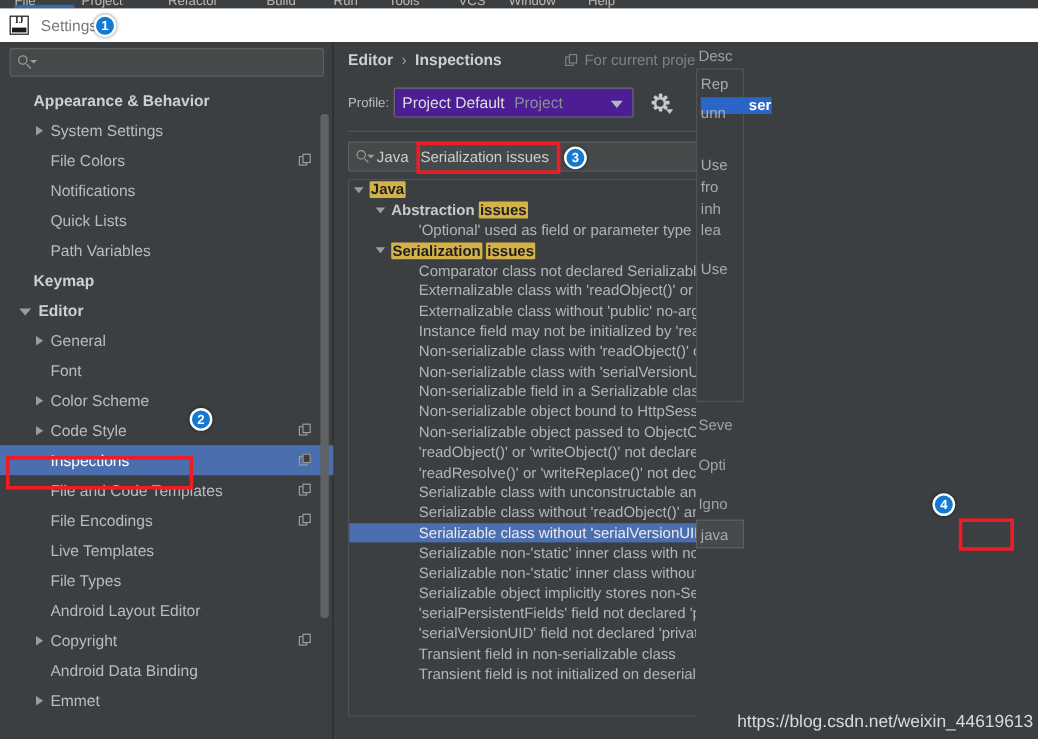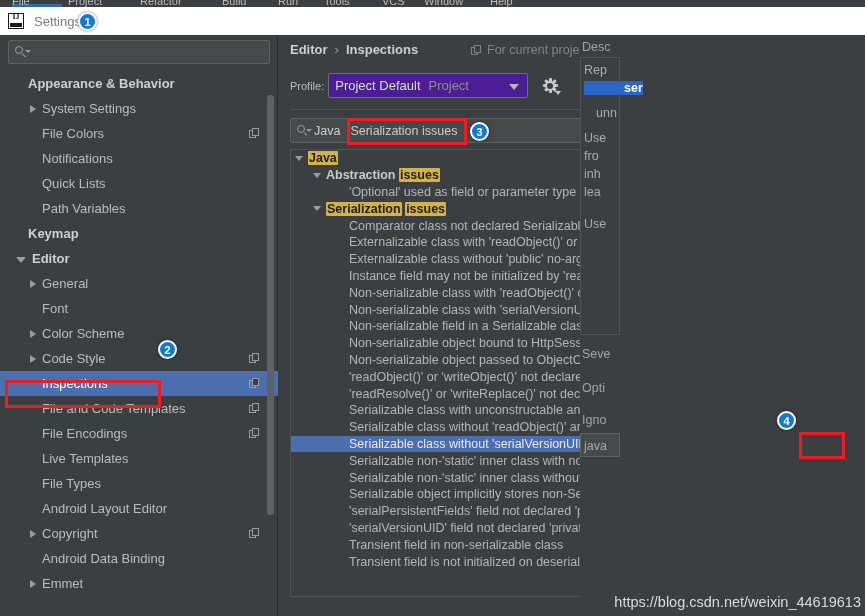--- a/index.html
+++ b/index.html
@@ -776,21 +776,21 @@
           </div>
         </div>
     </div>
   </div>
 
   <div class="descpanel">
     <div class="dp-label" style="left:2px; top:5px;">Desc</div>
     <div class="dp-box" style="left:0px; top:22px; width:40px; height:278px;"></div>
     <div class="dp-text" style="left:4px; top:28px;">Rep</div>
     <div class="dp-text blue" style="left:4px; top:46px;padding-left:40px;">ser</div>
-    <div class="dp-text" style="left:4px; top:71px;margin-left:12px;">unn</div>
+    <div class="dp-text" style="left:4px; top:52px;">unn</div>
     <div class="dp-text" style="left:4px; top:96px;">Use</div>
     <div class="dp-text" style="left:4px; top:114px;">fro</div>
     <div class="dp-text" style="left:4px; top:132px;">inh</div>
     <div class="dp-text" style="left:4px; top:150px;">lea</div>
     <div class="dp-text" style="left:4px; top:182px;">Use</div>
 
     <div class="dp-label" style="left:2px; top:312px;">Seve</div>
     <div class="dp-label" style="left:2px; top:346px;">Opti</div>
     <div class="dp-label" style="left:2px; top:378px;">Igno</div>
     <div class="dp-field" style="left:0px; top:398px; width:40px; height:24px;"></div>

